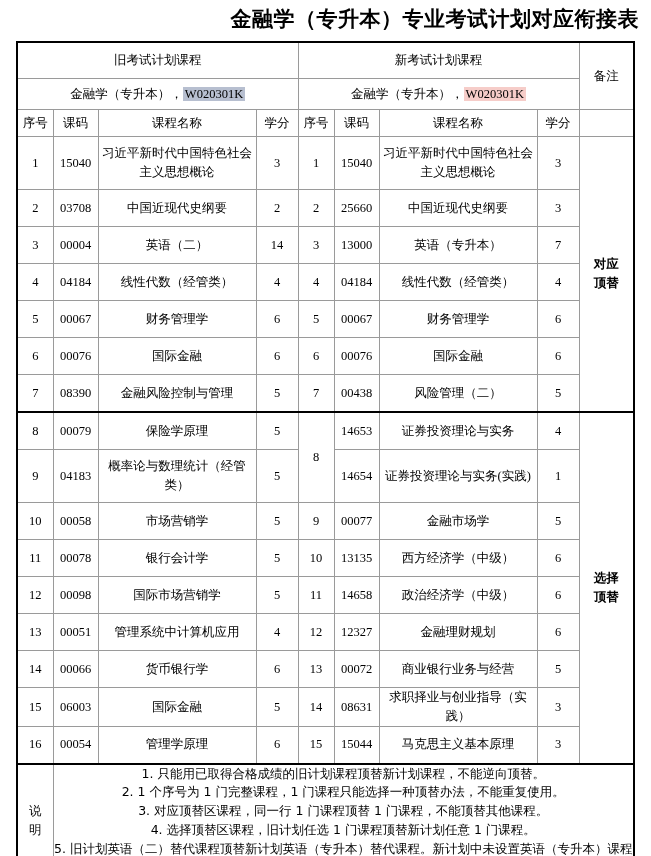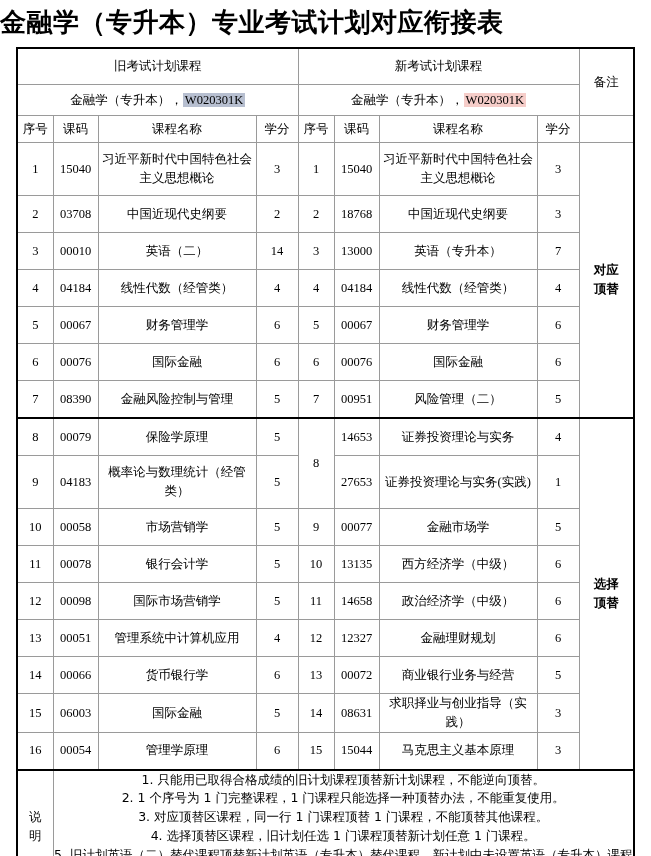--- a/index.html
+++ b/index.html
@@ -14,26 +14,26 @@
     color: #000000;
     overflow: hidden;
   }
   .page {
     width: 651px;
     height: 856px;
     position: relative;
     box-sizing: border-box;
   }
   .doc-title {
-    text-align: left;
+    text-align: right;
     font-family: "Liberation Serif", "DejaVu Serif", serif;
     font-weight: bold;
-    font-size: 26px;
+    font-size: 21px;
     letter-spacing: 0.5px;
-    padding: 7px 0 9px 0;
+    padding: 7px 12px 9px 0;
     line-height: 1.2;
   }
   table.main {
     border-collapse: collapse;
     width: 617px;
     margin: 0 auto;
     table-layout: fixed;
   }
   table.main td, table.main th {
     border: 1px solid #9a9a9a;
@@ -183,28 +183,28 @@
           <span>顶替</span>
         </td>
       </tr>
 
       <tr class="data-row">
         <td class="num">2</td>
         <td class="num">03708</td>
         <td class="cname">中国近现代史纲要</td>
         <td class="num">2</td>
         <td class="num">2</td>
-        <td class="num">18768</td>
+        <td class="num">25660</td>
         <td class="cname">中国近现代史纲要</td>
         <td class="num">3</td>
       </tr>
 
       <tr class="data-row">
         <td class="num">3</td>
-        <td class="num">00010</td>
+        <td class="num">00004</td>
         <td class="cname">英语（二）</td>
         <td class="num">14</td>
         <td class="num">3</td>
         <td class="num">13000</td>
         <td class="cname">英语（专升本）</td>
         <td class="num">7</td>
       </tr>
 
       <tr class="data-row">
         <td class="num">4</td>
@@ -238,21 +238,21 @@
         <td class="cname">国际金融</td>
         <td class="num">6</td>
       </tr>
 
       <tr class="data-row">
         <td class="num">7</td>
         <td class="num">08390</td>
         <td class="cname">金融风险控制与管理</td>
         <td class="num">5</td>
         <td class="num">7</td>
-        <td class="num">00951</td>
+        <td class="num">00438</td>
         <td class="cname">风险管理（二）</td>
         <td class="num">5</td>
       </tr>
 
       <tr class="data-row">
         <td class="num thick-top">8</td>
         <td class="num thick-top">00079</td>
         <td class="cname thick-top">保险学原理</td>
         <td class="num thick-top">5</td>
         <td class="num thick-top" rowspan="2">8</td>
@@ -263,21 +263,21 @@
           <span>选择</span>
           <span>顶替</span>
         </td>
       </tr>
 
       <tr class="data-row tall">
         <td class="num">9</td>
         <td class="num">04183</td>
         <td class="cname">概率论与数理统计（经管类）</td>
         <td class="num">5</td>
-        <td class="num">27653</td>
+        <td class="num">14654</td>
         <td class="cname">证券投资理论与实务(实践)</td>
         <td class="num">1</td>
       </tr>
 
       <tr class="data-row">
         <td class="num">10</td>
         <td class="num">00058</td>
         <td class="cname">市场营销学</td>
         <td class="num">5</td>
         <td class="num">9</td>

